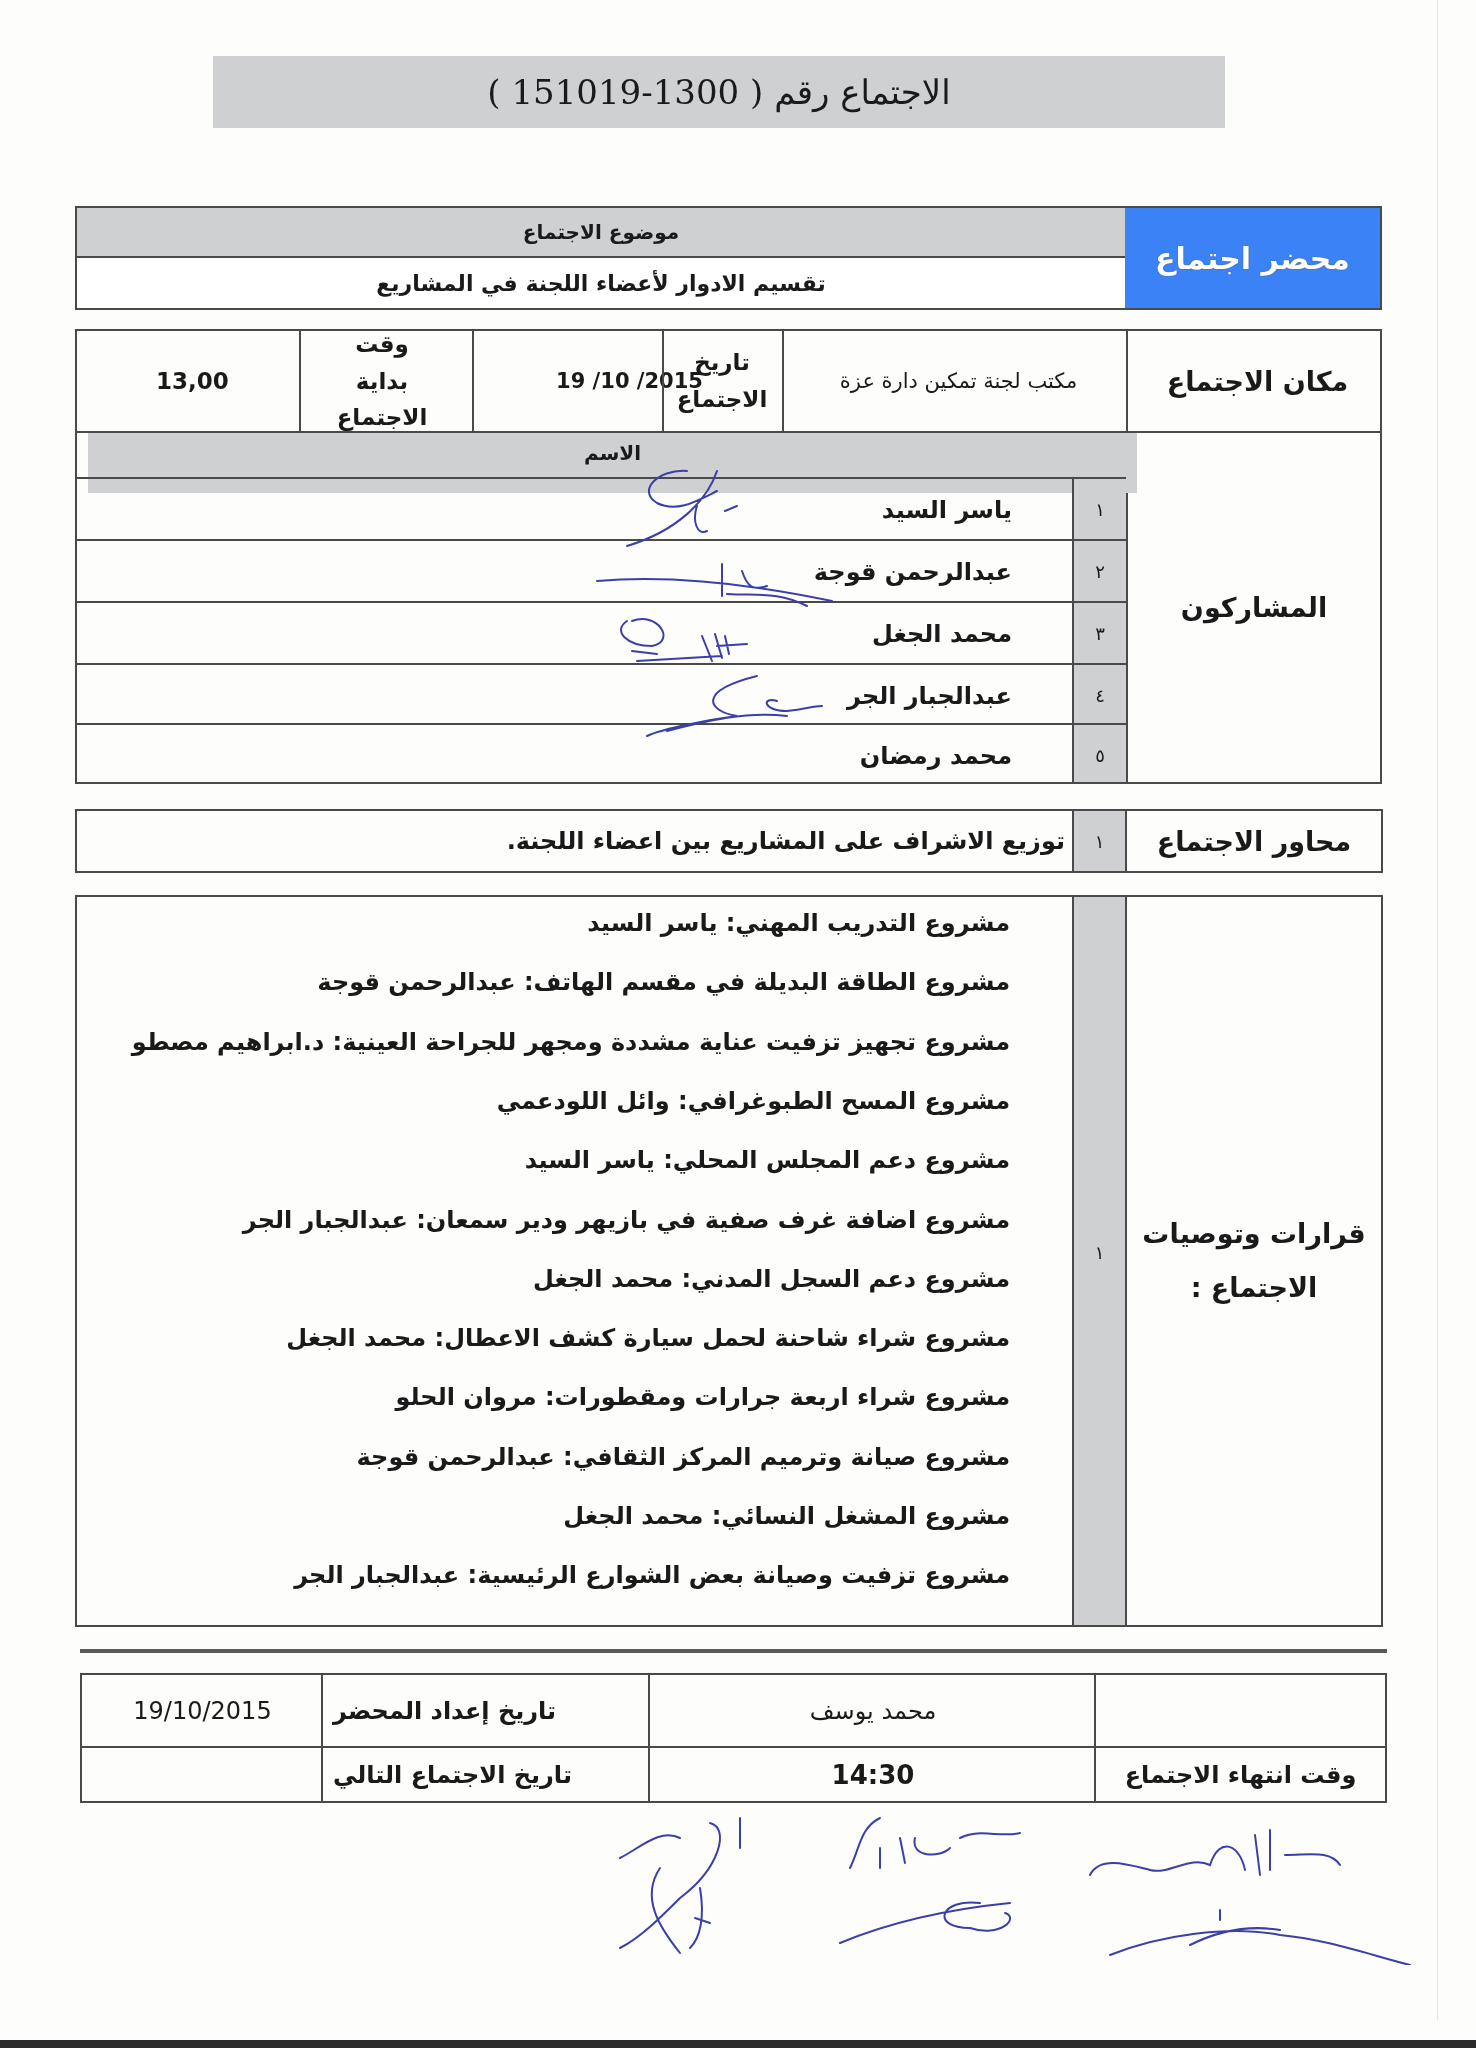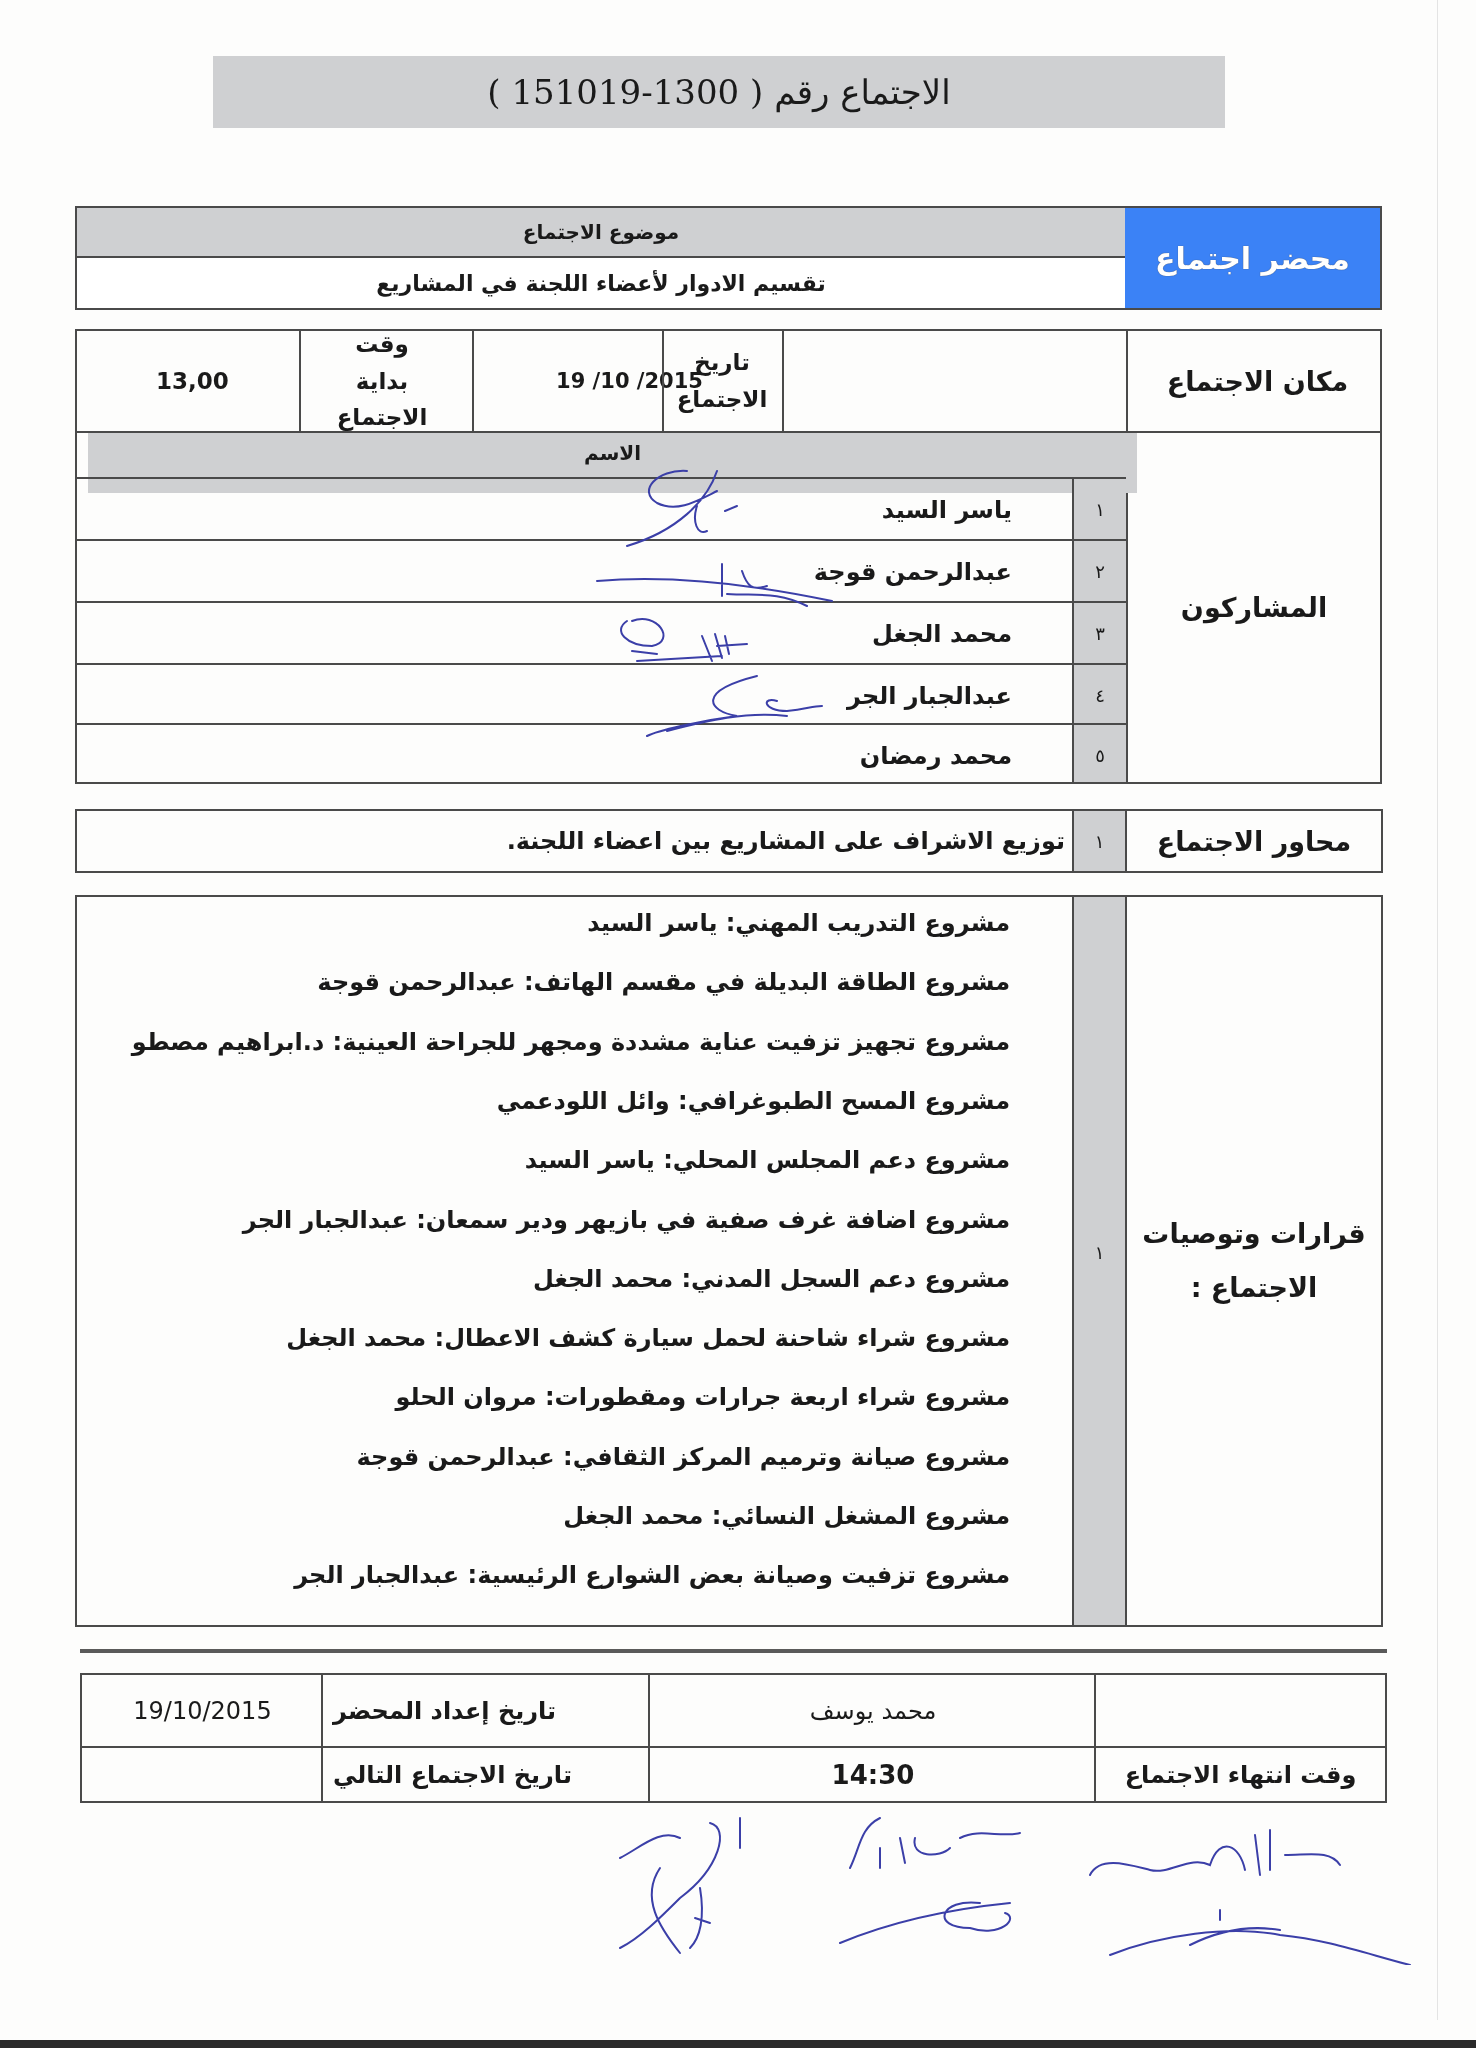--- a/index.html
+++ b/index.html
@@ -64,20 +64,21 @@
   <div class="cell dgray label">محضر اجتماع</div>
   <div class="vl" style="left:1046px;top:0;height:100px;"></div>
   <div class="cell gray subj-h">موضوع الاجتماع</div>
   <div class="hl" style="left:0;top:48px;width:1048px;"></div>
   <div class="cell subj-v">تقسيم الادوار لأعضاء اللجنة في المشاريع</div>
 </div>
 
 <div id="info" class="abs box">
 
   <div class="cell c" style="left:1049px;width:254px;font-size:27px;">مكان الاجتماع</div>
+  <div class="cell c" style="left:705px;width:344px;font-weight:normal;font-size:21px;">مكتب لجنة تمكين دارة عزة</div>
   <div class="cell c" style="left:585px;width:120px;line-height:1.6;padding:0 20px;">تاريخ الاجتماع</div>
   <div class="cell c" style="left:395px;width:218px;direction:ltr;font-size:21px;margin-left:44px;">19 /10 /2015</div>
   <div class="cell c" style="left:222px;width:166px;line-height:1.6;padding:0 30px;">وقت بداية الاجتماع</div>
   <div class="cell c" style="left:0;width:222px;direction:ltr;font-size:23px;">13,00</div>
   <div class="vl" style="left:1049px;top:0;height:451px;"></div>
   <div class="vl" style="left:705px;top:0;height:100px;"></div>
   <div class="vl" style="left:585px;top:0;height:100px;"></div>
   <div class="vl" style="left:395px;top:0;height:100px;"></div>
   <div class="vl" style="left:222px;top:0;height:100px;"></div>
   <div class="hl" style="left:0;top:100px;width:1303px;"></div>

